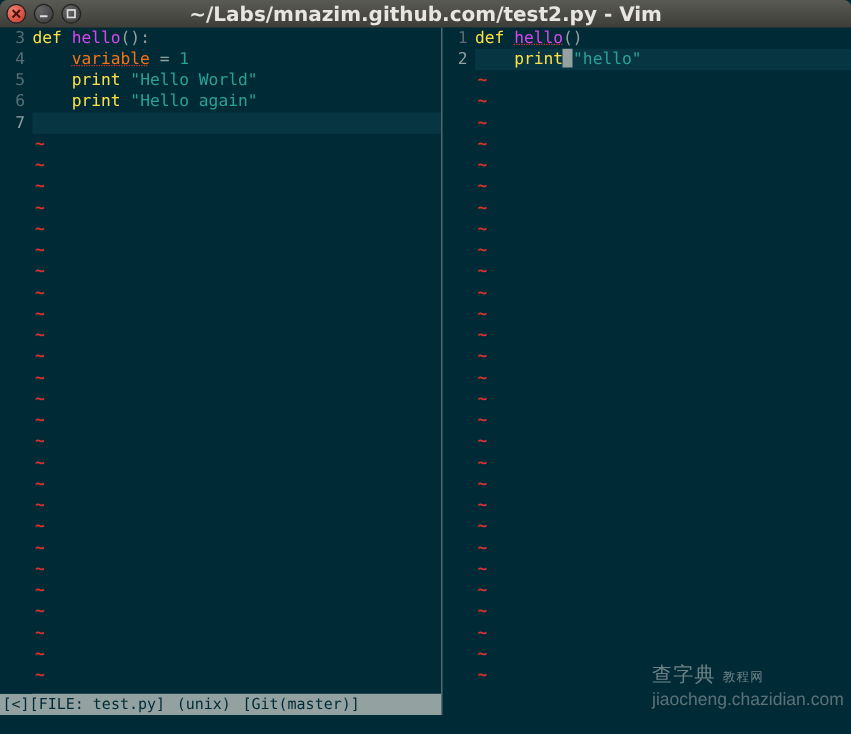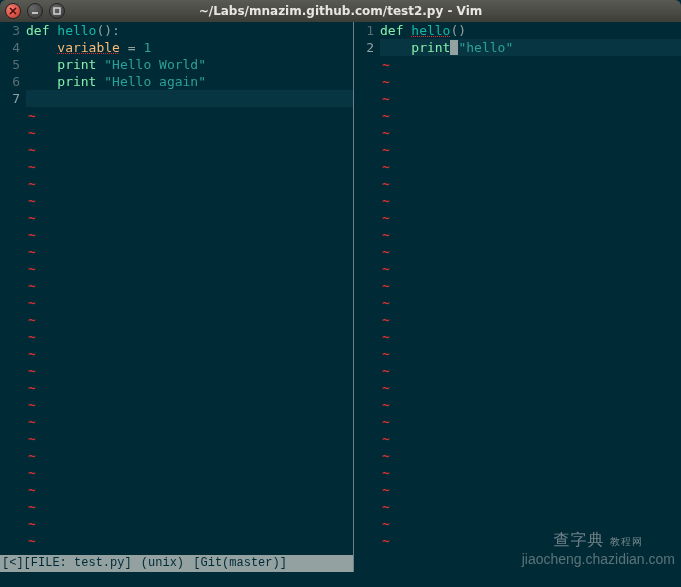--- a/index.html
+++ b/index.html
@@ -37,21 +37,21 @@
   .win-btn.close {
     background: radial-gradient(circle at 30% 30%, #f08070, #c8332a);
   }
   .win-btn svg { width: 8px; height: 8px; }
   .title {
     position: absolute;
     left: 0; right: 0;
     text-align: center;
     color: #e8e6df;
     font-weight: bold;
-    font-size: 12px;
+    font-size: 16px;
     font-family: "DejaVu Sans", sans-serif;
     pointer-events: none;
   }
   .editor {
     display: flex;
     height: calc(100% - 22px - 15px);
     background: #002b36;
   }
   .pane {
     display: flex;
@@ -90,23 +90,23 @@
     height: 17px;
     background: #073642;
   }
   .tilde {
     color: #dc322f;
     font-weight: bold;
     padding-left: 2px;
     height: 17px;
     line-height: 17px;
   }
-  .kw { color: #86efac; }
-  .fn { color: #14b8a6; }
-  .var { color: #fdba74; }
+  .kw { color: #fde047; }
+  .fn { color: #d946ef; }
+  .var { color: #f97316; }
   .undef {
     text-decoration: underline dotted #dc322f;
     text-decoration-thickness: 1px;
   }
   .punct { color: #93a1a1; }
   .num { color: #2aa198; }
   .str { color: #2aa198; }
   .cursor {
     display: inline-block;
     width: 8px;
@@ -117,32 +117,31 @@
   }
   .statusbar {
     height: 17px;
     line-height: 17px;
     background: #93a1a1;
     color: #002b36;
     font-size: 12px;
     padding: 0 2px;
     white-space: nowrap;
     overflow: hidden;
-    font-family: Liberation Mono, monospace;
   }
   .statusbar .sep { padding: 0 1px; }
   .cmdline {
     height: 15px;
     background: #002b36;
   }
   .watermark {
     position: absolute;
     bottom: 20px;
     right: 6px;
-    text-align: center;
+    text-align: left;
     color: rgba(200,200,200,0.55);
     font-family: sans-serif;
     pointer-events: none;
   }
   .watermark .wm1 { font-size: 16px; letter-spacing: 1px; }
   .watermark .wm1 .sub { font-size: 10px; }
   .watermark .wm2 { font-size: 14px; color: rgba(200,200,200,0.45); }
 </style>
 </head>
 <body>

